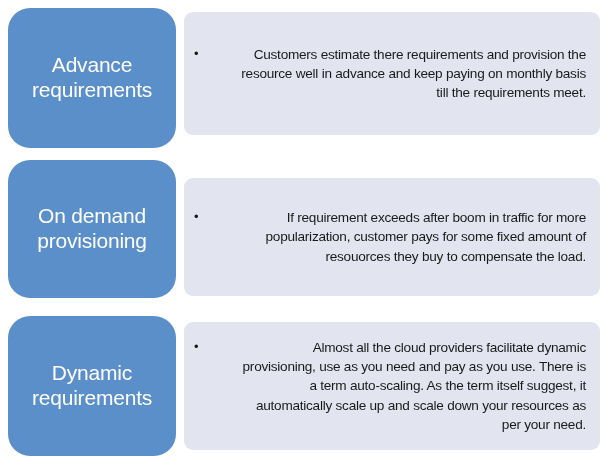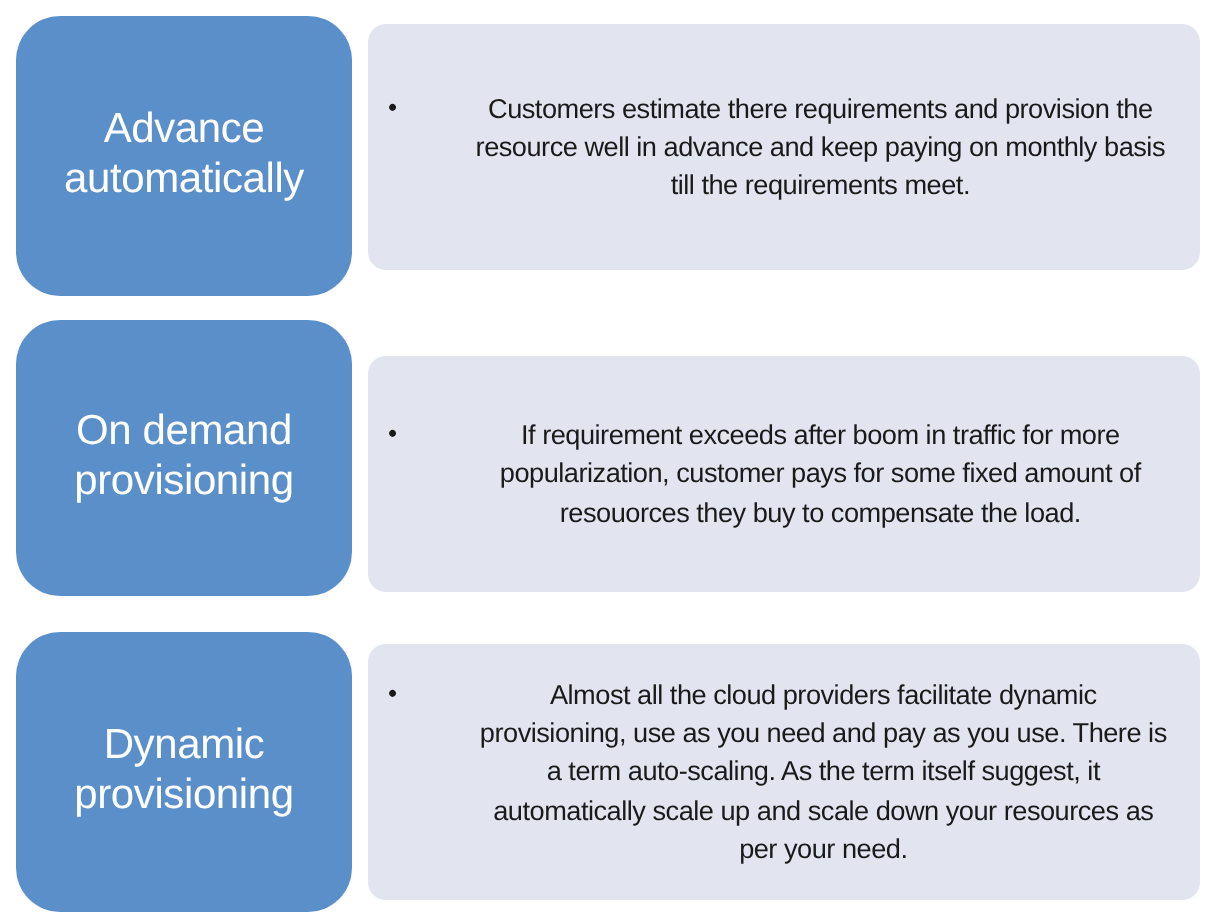--- a/index.html
+++ b/index.html
@@ -79,21 +79,21 @@
     letter-spacing: -0.25px;
   }
   .bullet-mark {
     flex: 0 0 auto;
     margin-right: 4px;
     font-size: 13px;
     line-height: 1.42;
   }
   .bullet-body {
     flex: 1 1 auto;
-    text-align: center;
+    text-align: right;
     margin-left: 32px;
   }
 
   
   #row1 { top: 0; height: 155px; }
   #row1 .label-box { top: 8px;  height: 140px; }
   #row1 .desc-panel { top: 12px; height: 123px; }
 
   #row2 { top: 160px; height: 148px; }
   #row2 .label-box { top: 0;  height: 138px; }
@@ -107,21 +107,21 @@
   #row3 .bullet-mark { margin-right: 7px; }
 </style>
 </head>
 <body>
 
 <div class="diagram">
 
   <div class="row" id="row1">
     <div class="label-box">
       <div class="label-text">Advance
-automatically</div>
+requirements</div>
     </div>
     <div class="desc-panel">
       <div class="desc-inner">
         <div class="bullet-line">
           <span class="bullet-mark">•</span>
           <span class="bullet-body">Customers estimate there requirements and provision the resource well in advance and keep paying on monthly basis till the requirements meet.</span>
         </div>
       </div>
     </div>
   </div>
@@ -137,21 +137,21 @@
           <span class="bullet-mark">•</span>
           <span class="bullet-body">If requirement exceeds after boom in traffic for more popularization, customer pays for some fixed amount of resouorces they buy to compensate the load.</span>
         </div>
       </div>
     </div>
   </div>
 
   <div class="row" id="row3">
     <div class="label-box">
       <div class="label-text">Dynamic
-provisioning</div>
+requirements</div>
     </div>
     <div class="desc-panel">
       <div class="desc-inner">
         <div class="bullet-line">
           <span class="bullet-mark">•</span>
           <span class="bullet-body">Almost all the cloud providers facilitate dynamic provisioning, use as you need and pay as you use. There is a term auto-scaling. As the term itself suggest, it automatically scale up and scale down your resources as per your need.</span>
         </div>
       </div>
     </div>
   </div>

